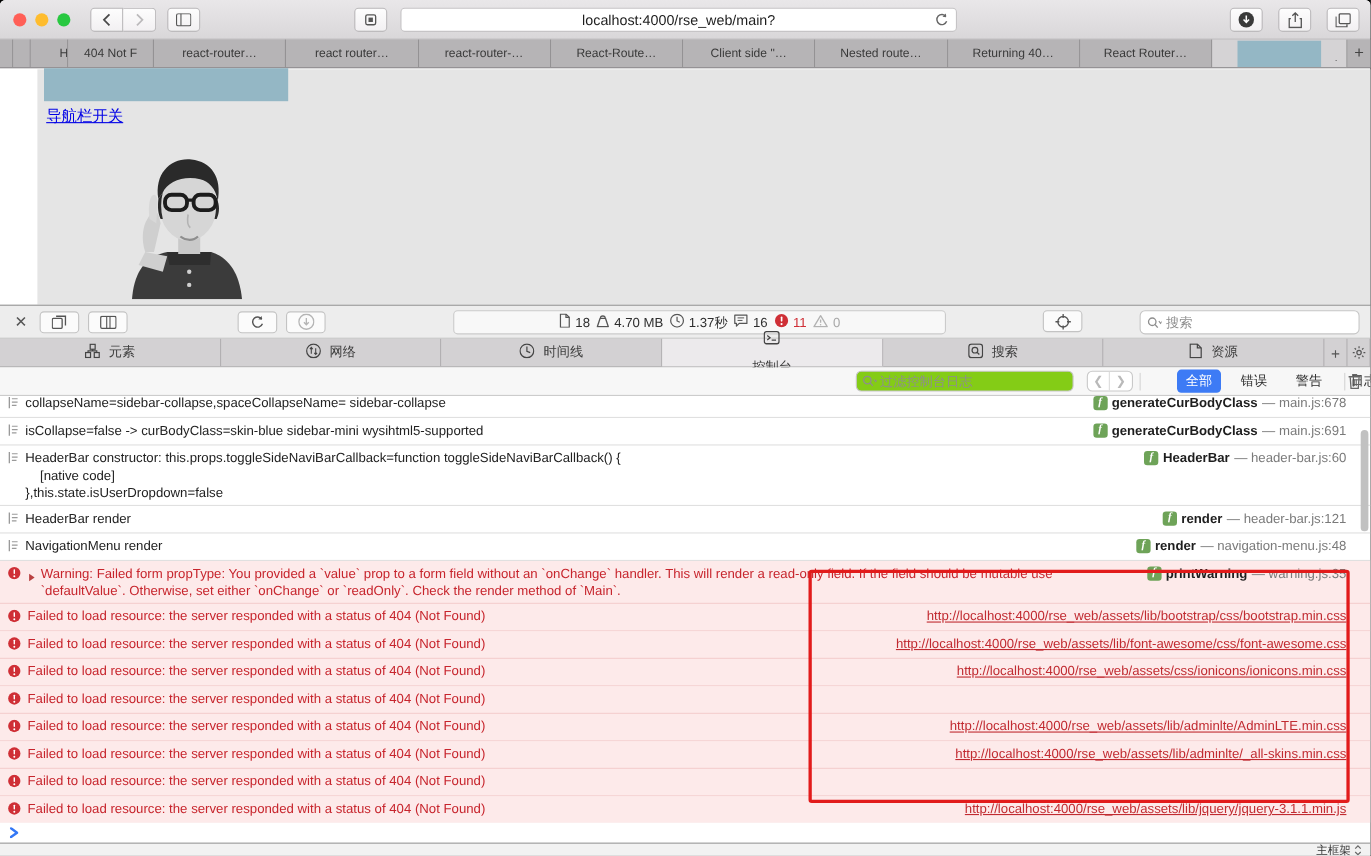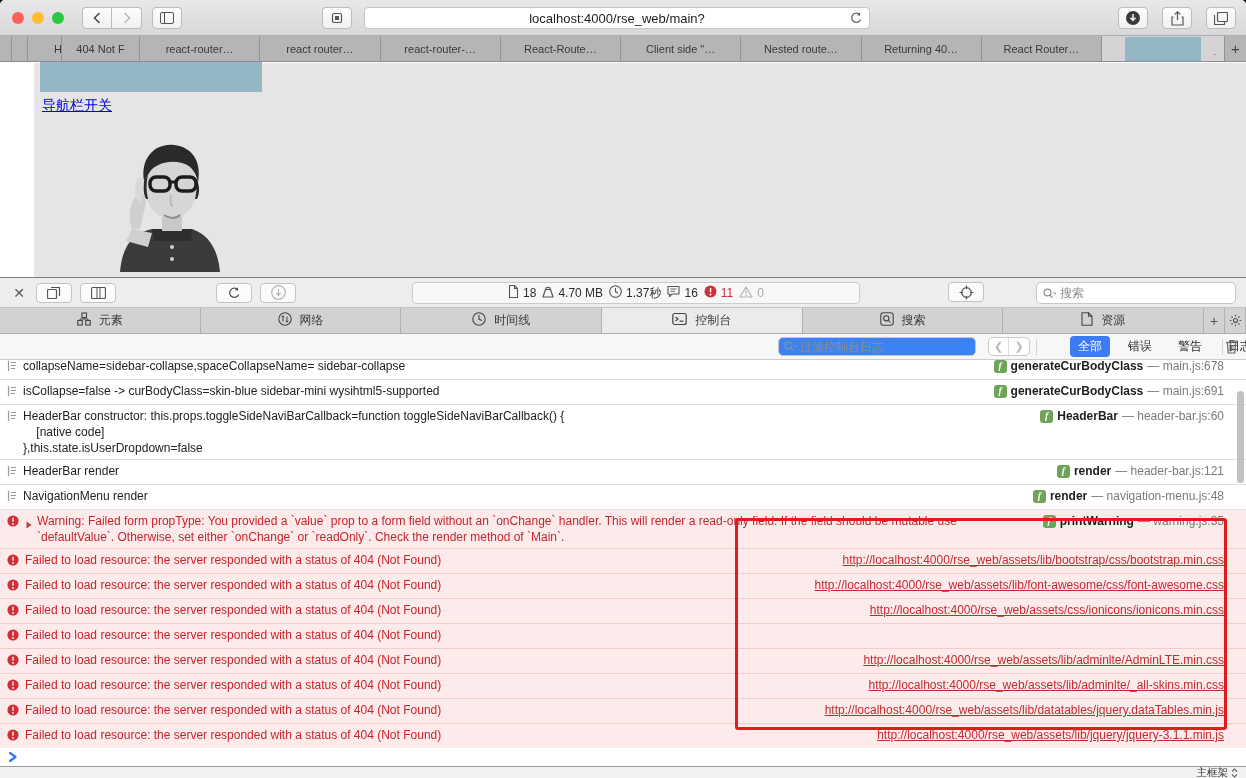--- a/index.html
+++ b/index.html
@@ -65,27 +65,27 @@
   .dt-search { position:absolute; right:10px; top:4px; width:200px; height:22px; background:#fff;
     border:1px solid #c6c6c6; border-radius:5px; display:flex; align-items:center; padding:0 6px; gap:4px; }
   .dt-search input, .filter-field input { border:none; outline:none; flex:1; font-size:12px; color:#333;
     background:transparent; font-family:inherit; min-width:0; }
   .dt-search input::placeholder, .filter-field input::placeholder { color:#8e8e8e; }
 
   .dt-tabs { position:absolute; left:0; top:30px; width:100%; height:26px; background:#d3d1d3;
     border-bottom:1px solid #aeaeae; display:flex; }
   .dtab { flex:1 1 0; border-right:1px solid #b2b0b2; display:flex; align-items:center; justify-content:center;
     gap:8px; font-size:12px; color:#3c3c3c; }
-  .dtab.active { background:#eceaec; }
+  .dtab.active { background:#eceaec;flex-direction:column; }
   .dtab-extra { flex:none; width:21px; display:flex; align-items:center; justify-content:center;
     color:#555; border-right:1px solid #b2b0b2; font-size:14px; }
 
   .dt-filter { position:absolute; left:0; top:56px; width:100%; height:26px; background:#f7f7f7;
     border-bottom:1px solid #cccccc; display:flex; align-items:center; }
-  .filter-field { position:absolute; left:778px; width:198px; height:19px; background:#3b82f6;
+  .filter-field { position:absolute; left:778px; width:198px; height:19px; background:#84cc16;
     border:1px solid #c6c6c6; border-radius:5px; display:flex; align-items:center; padding:0 5px; gap:3px; }
   .histnav { position:absolute; left:988px; display:flex; height:19px; border:1px solid #c9c9c9;
     border-radius:5px; overflow:hidden; background:#fff; }
   .histnav div { width:20px; display:flex; align-items:center; justify-content:center; color:#b9b9b9; font-size:11px; }
   .histnav div:first-child { border-right:1px solid #dcdcdc; }
   .vsep { position:absolute; width:1px; height:16px; background:#d4d4d4; top:5px; }
   .scopes { position:absolute; left:1046px; display:flex; gap:10px; align-items:center;padding-left:24px; }
   .scope { font-size:12px; color:#2e2e2e; padding:2px 8px; border-radius:4px; white-space:nowrap; }
   .scope.active { background:#3d7bf5; color:#fff; }
   .trash { position:absolute; right:8px; top:5px; }
@@ -567,21 +567,20 @@
             <div class="cmsg">Failed to load resource: the server responded with a status of 404 (Not Found)</div>
             <a class="curl" href="#">http://localhost:4000/rse_web/assets/lib/adminlte/_all-skins.min.css</a>
           </div>
           <div class="crow err pink">
             <span class="cicon"><svg width="12" height="12" viewBox="0 0 12 12">
                 <circle cx="6" cy="6" r="5.6" fill="#cf2f36"></circle>
                 <rect x="5.35" y="2.5" width="1.3" height="4.3" rx="0.6" fill="#fff"></rect>
                 <circle cx="6" cy="8.9" r="0.9" fill="#fff"></circle>
               </svg></span>
             <div class="cmsg">Failed to load resource: the server responded with a status of 404 (Not Found)</div>
-            <a class="curl" href="#">http://localhost:4000/rse_web/assets/lib/datatables/jquery.dataTables.min.js</a>
           </div>
           <div class="crow err pink">
             <span class="cicon"><svg width="12" height="12" viewBox="0 0 12 12">
                 <circle cx="6" cy="6" r="5.6" fill="#cf2f36"></circle>
                 <rect x="5.35" y="2.5" width="1.3" height="4.3" rx="0.6" fill="#fff"></rect>
                 <circle cx="6" cy="8.9" r="0.9" fill="#fff"></circle>
               </svg></span>
             <div class="cmsg">Failed to load resource: the server responded with a status of 404 (Not Found)</div>
             <a class="curl" href="#">http://localhost:4000/rse_web/assets/lib/jquery/jquery-3.1.1.min.js</a>
           </div>

